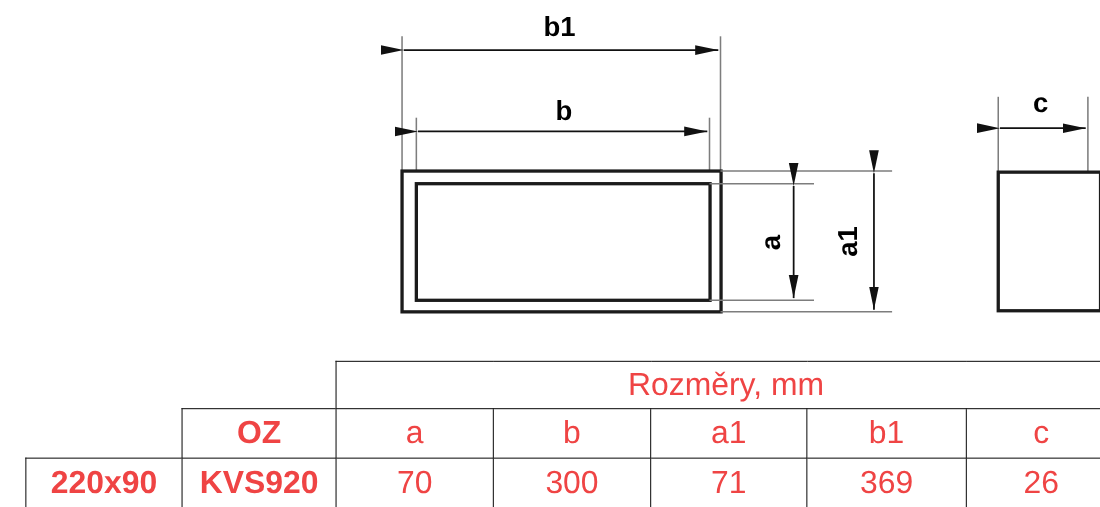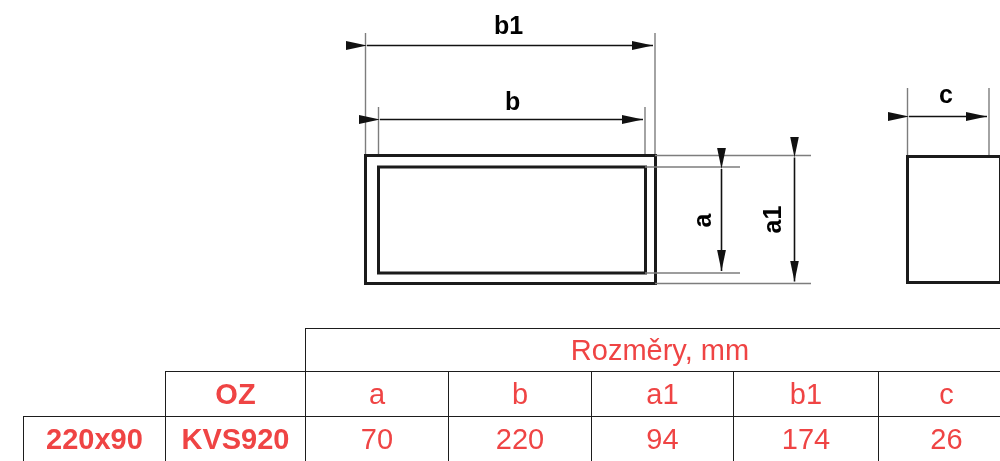--- a/index.html
+++ b/index.html
@@ -189,22 +189,22 @@
           <td class="h-sub">b</td>
           <td class="h-sub">a1</td>
           <td class="h-sub">b1</td>
           <td class="h-sub">c</td>
         </tr>
 
         <tr>
           <td class="h-val bold">220x90</td>
           <td class="h-val bold">KVS920</td>
           <td class="h-val">70</td>
-          <td class="h-val">220</td>
-          <td class="h-val">94</td>
-          <td class="h-val">174</td>
+          <td class="h-val">300</td>
+          <td class="h-val">71</td>
+          <td class="h-val">369</td>
           <td class="h-val">26</td>
         </tr>
       </tbody>
     </table>
   </div>
 
 </div>
 
 </body></html>

